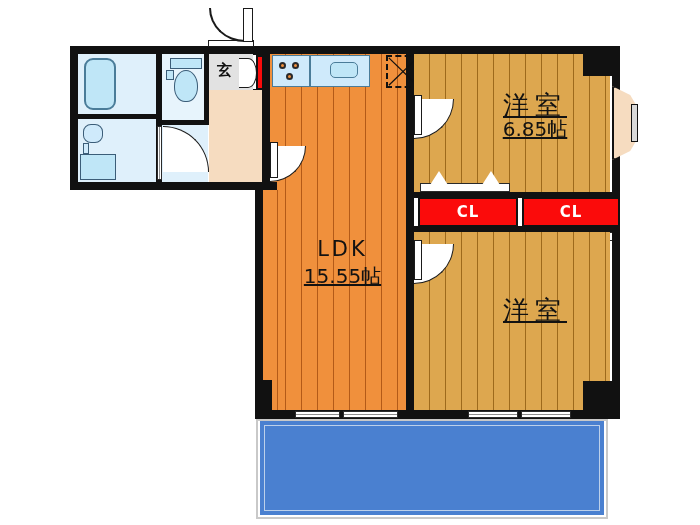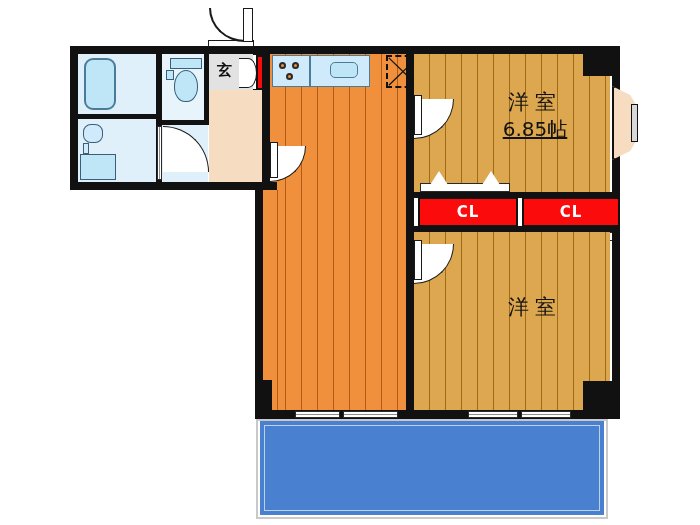--- a/index.html
+++ b/index.html
@@ -45,21 +45,21 @@
 
   
   .label {
     position: absolute;
     text-align: center;
     color: #121212;
     line-height: 1.18;
     white-space: pre;
     letter-spacing: 1px;
   }
-  .lbl-room { font-size: 21px; }
+  .lbl-room { font-size: 26px; text-decoration: underline; }
   .lbl-ldk  { font-size: 21px; letter-spacing: 3px; }
   .lbl-num  { font-size: 20px; letter-spacing: 0px; text-decoration: underline; }
   .lbl-balcony { font-size: 19px; letter-spacing: 5px; }
   .lbl-genkan { font-size: 15px; font-weight: bold; }
   .lbl-cl {
     font-size: 15px; color: #ffffff; font-weight: bold;
     letter-spacing: 1px;
   }
   .lbl-sb {
     font-size: 9px; color: #ffffff; font-weight: bold;
@@ -256,20 +256,22 @@
   <div class="abs sinkbox" style="left:310px; top:55px; width:60px; height:32px;"></div>
   <div class="abs glass" style="left:330px; top:62px; width:28px; height:16px; border-radius:5px;"></div>
 
   <div class="abs dashed-sq" style="left:386px; top:55px; width:34px; height:33px;">
     <svg class="dashed-x" viewBox="0 0 34 33" preserveAspectRatio="none">
       <line x1="1" y1="1" x2="33" y2="32" stroke="#101010" stroke-width="1.4"></line>
       <line x1="33" y1="1" x2="1" y2="32" stroke="#101010" stroke-width="1.4"></line>
     </svg>
   </div>
 
+  <div class="label lbl-ldk" style="left:280px; top:237px; width:125px;">LDK</div>
+  <div class="label lbl-num" style="left:280px; top:265px; width:125px;">15.55帖</div>
 
   <div class="abs slider" style="left:295px; top:411px; width:45px; height:7px;"></div>
   <div class="abs slider" style="left:343px; top:411px; width:55px; height:7px;"></div>
 
   <div class="abs floor-room" style="left:414px; top:54px; width:196px; height:138px;"></div>
 
   <div class="abs wall" style="left:414px; top:46px; width:206px; height:8px;"></div>
 
   <div class="abs wall" style="left:583px; top:46px; width:37px; height:30px;"></div>
 

